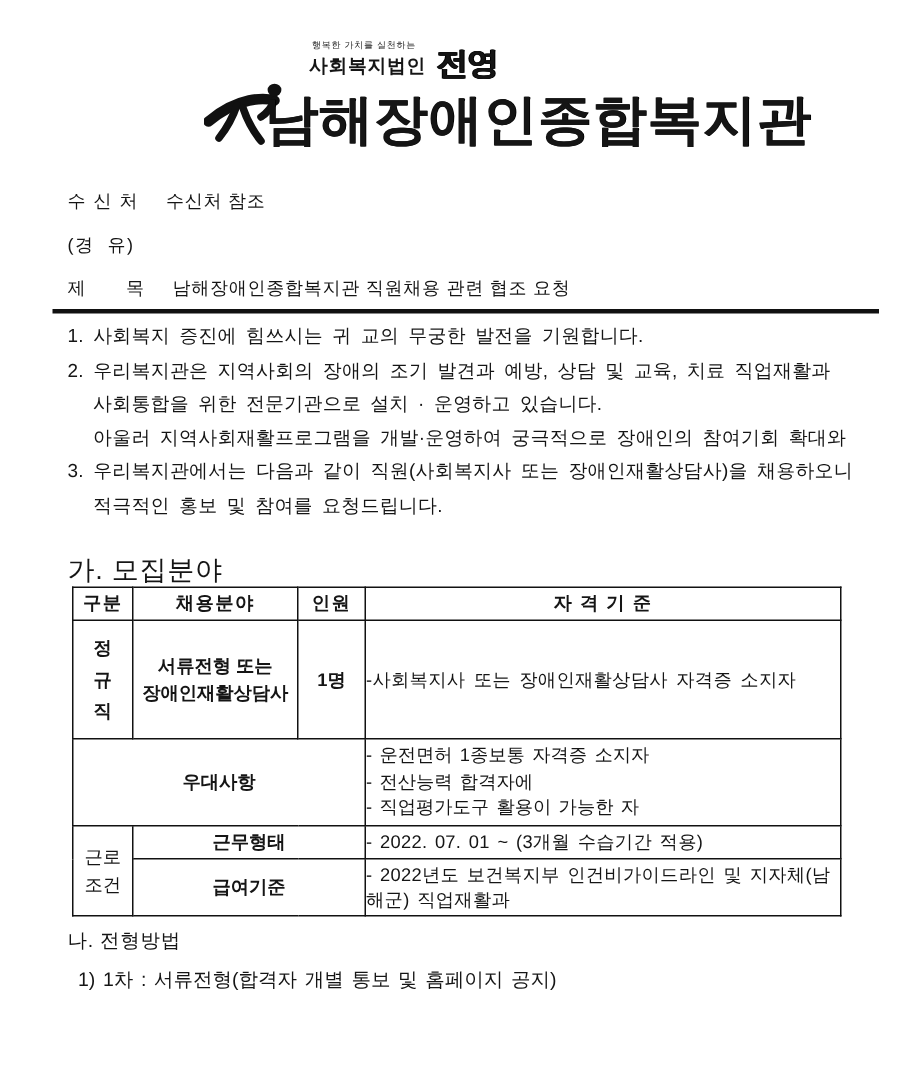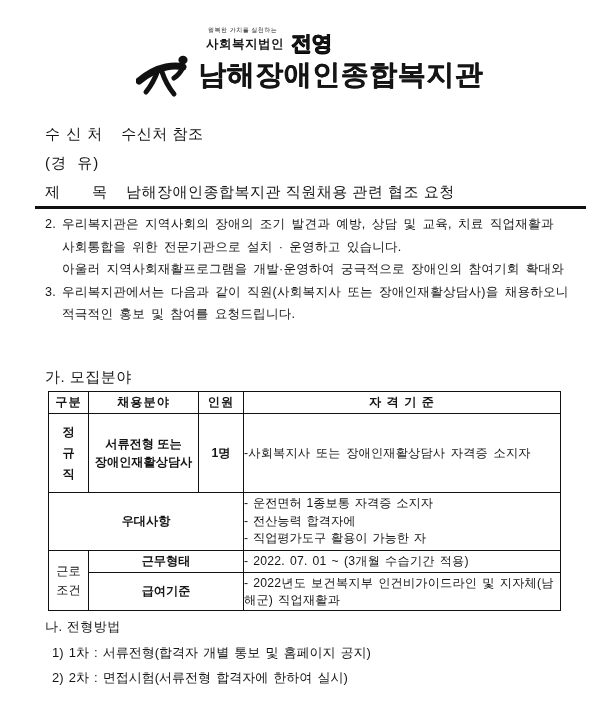--- a/index.html
+++ b/index.html
@@ -11,37 +11,37 @@
   .page{position:relative;width:605px;height:725px;background:#fff;overflow:hidden;}
 
   
   .logo-block{position:absolute;top:0;left:0;width:605px;height:110px;}
   .logo-slogan{position:absolute;left:208px;top:26px;font-size:6px;letter-spacing:0.5px;color:#222;white-space:pre;}
   .org-line{position:absolute;left:206px;top:32px;display:flex;align-items:flex-end;gap:7px;}
   .org-type{font-size:12.5px;font-weight:bold;letter-spacing:0.5px;white-space:pre;}
   .org-mark{font-size:21px;font-weight:900;letter-spacing:-0.5px;line-height:1;white-space:pre;
             text-shadow:0.6px 0 #000,-0.6px 0 #000,0 0.6px #000;}
   .figure-icon{position:absolute;left:136px;top:54px;}
-  .center-name{position:absolute;left:198px;top:56px;font-size:28px;font-weight:900;letter-spacing:0.5px;white-space:pre;
+  .center-name{position:absolute;left:176px;top:56px;font-size:36px;font-weight:900;letter-spacing:0.5px;white-space:pre;
                text-shadow:0.5px 0 #000;}
 
   
-  .addr{position:absolute;left:45px;top:120px;width:545px;font-size:15px;}
+  .addr{position:absolute;left:45px;top:120px;width:545px;font-size:12px;}
   .addr-line{height:29px;display:flex;align-items:center;}
   .addr-label{white-space:pre;letter-spacing:1px;}
   .addr-value{white-space:pre;margin-left:18px;letter-spacing:0.5px;}
   .rule{position:absolute;left:35px;top:206px;width:551px;height:3px;background:#111;}
 
   
   .paras{position:absolute;left:45px;top:213px;width:550px;font-size:12.6px;}
   .para-line{height:22.5px;line-height:22.5px;white-space:pre;word-spacing:2.5px;letter-spacing:0.2px;}
   .para-line.indent{padding-left:17px;}
 
   
-  .sec-a-title{position:absolute;left:45px;top:368px;font-size:15px;letter-spacing:0.5px;white-space:pre;}
+  .sec-a-title{position:absolute;left:45px;top:368px;font-size:18px;letter-spacing:0.5px;white-space:pre;}
   table.recruit{position:absolute;left:48px;top:391px;border-collapse:collapse;table-layout:fixed;width:512px;
                 font-size:12.2px;}
   table.recruit th,table.recruit td{border:1.5px solid #111;padding:0;vertical-align:middle;}
   table.recruit th{font-weight:bold;height:21px;letter-spacing:1px;}
   .cat-cell{text-align:center;}
   .cat-char{line-height:21px;text-align:center;font-weight:bold;}
   .field-cell{text-align:center;line-height:18px;font-weight:bold;}
   .count-cell{text-align:center;font-weight:bold;}
   .qual-cell{padding-left:9px;letter-spacing:0.2px;word-spacing:2px;}
   .pref-label{text-align:center;font-weight:bold;height:57px;}
@@ -95,20 +95,21 @@
     </div>
     <div class="addr-line">
       <span class="addr-label">제      목</span>
       <span class="addr-value">남해장애인종합복지관 직원채용 관련 협조 요청</span>
     </div>
   </div>
 
   <div class="rule"></div>
 
   <div class="paras">
+    <div class="para-line">1. 사회복지 증진에 힘쓰시는 귀 교의 무궁한 발전을 기원합니다.</div>
     <div class="para-line">2. 우리복지관은 지역사회의 장애의 조기 발견과 예방, 상담 및 교육, 치료 직업재활과</div>
     <div class="para-line indent">사회통합을 위한 전문기관으로 설치 · 운영하고 있습니다.</div>
     <div class="para-line indent">아울러 지역사회재활프로그램을 개발·운영하여 궁극적으로 장애인의 참여기회 확대와</div>
     <div class="para-line">3. 우리복지관에서는 다음과 같이 직원(사회복지사 또는 장애인재활상담사)을 채용하오니</div>
     <div class="para-line indent">적극적인 홍보 및 참여를 요청드립니다.</div>
   </div>
 
   <div class="sec-a-title">가. 모집분야</div>
 
   <table class="recruit">
@@ -157,16 +158,15 @@
     <tr class="row-salary">
       <td class="cond-label" colspan="2">급여기준</td>
       <td class="cond-value">- 2022년도 보건복지부 인건비가이드라인 및 지자체(남해군) 직업재활과</td>
     </tr>
   </tbody>
     </table>
 
   <div class="sec-b">
     <div class="sec-b-title">나. 전형방법</div>
     <div class="sec-b-item">1) 1차 : 서류전형(합격자 개별 통보 및 홈페이지 공지)</div>
-    <div class="sec-b-item">2) 2차 : 면접시험(서류전형 합격자에 한하여 실시)</div>
   </div>
 
 </div>
 
 </body></html>

